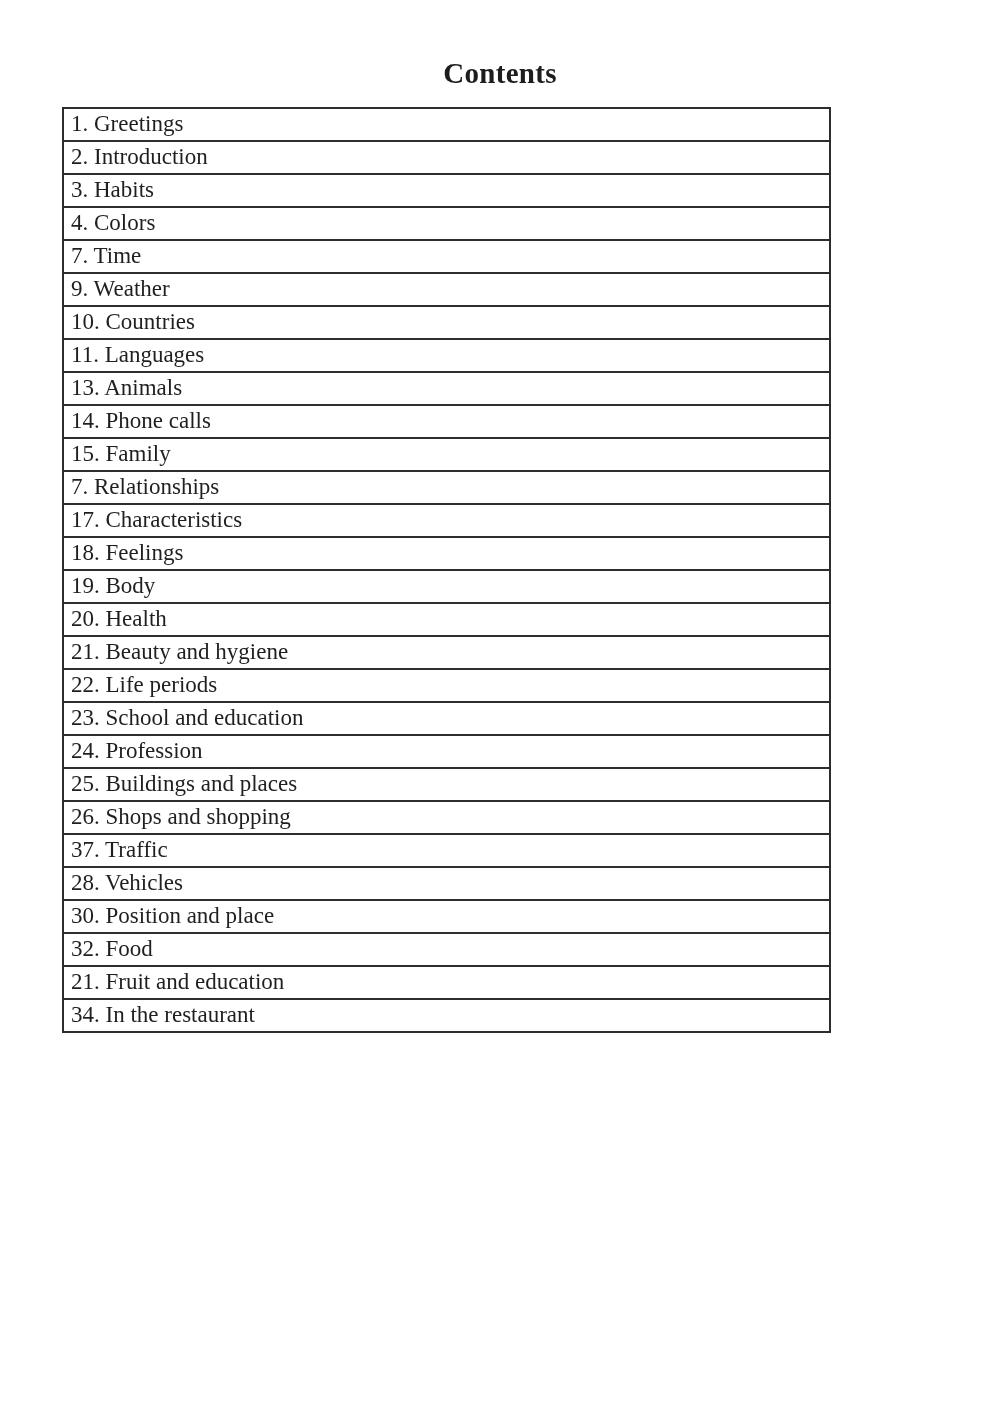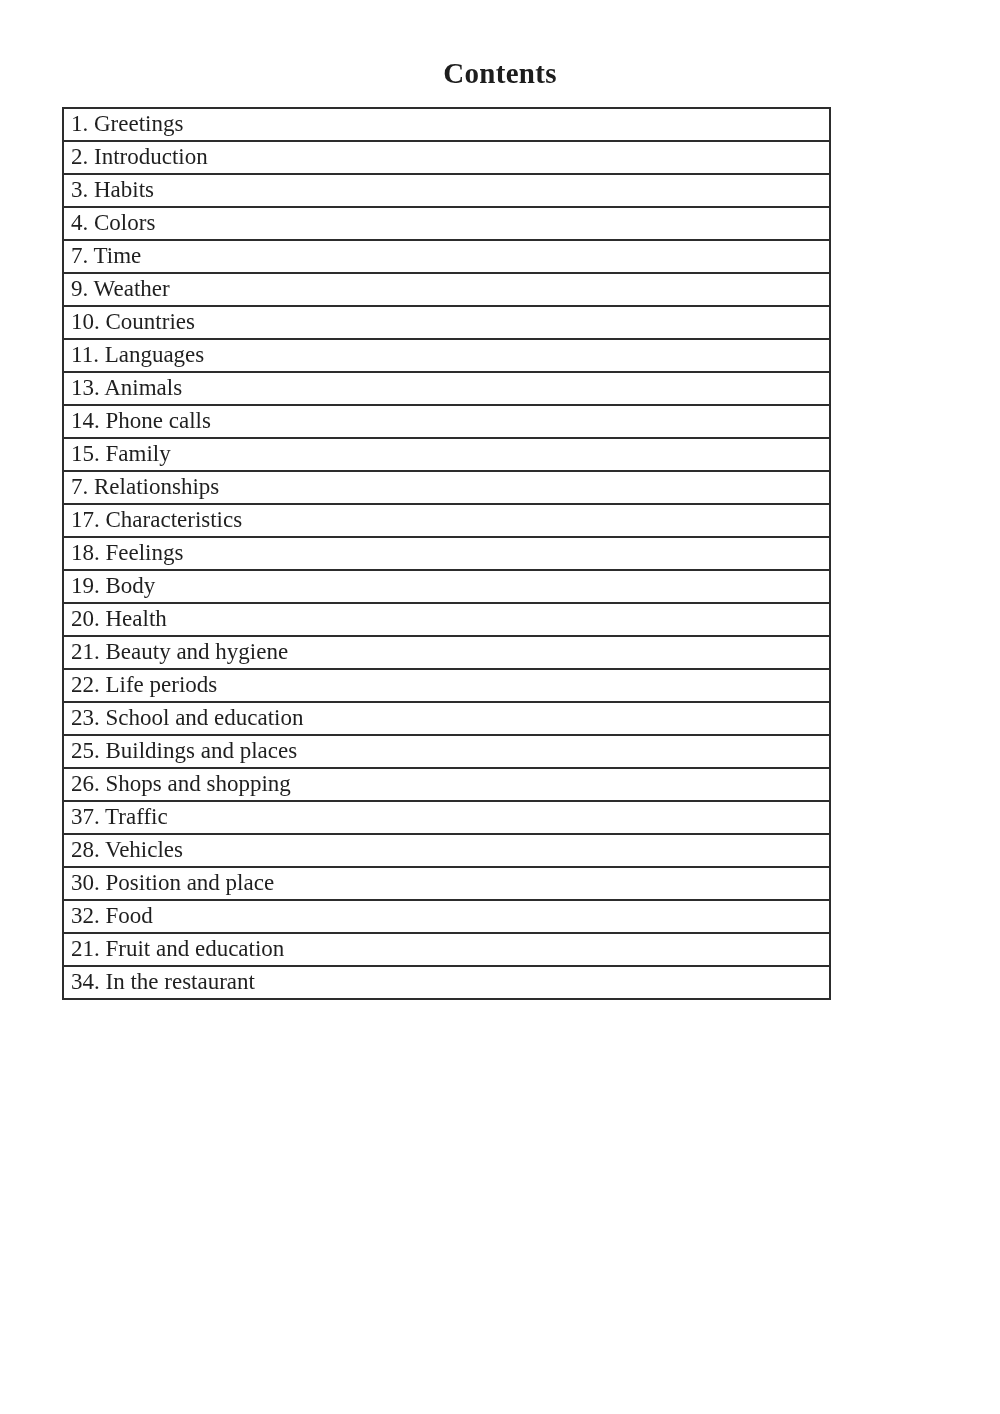--- a/index.html
+++ b/index.html
@@ -105,20 +105,23 @@
         <tr>
           <td><span class="item-number">21.</span> <span class="item-label">Beauty and hygiene</span></td>
         </tr>
         <tr>
           <td><span class="item-number">22.</span> <span class="item-label">Life periods</span></td>
         </tr>
         <tr>
           <td><span class="item-number">23.</span> <span class="item-label">School and education</span></td>
         </tr>
         <tr>
+          <td><span class="item-number">24.</span> <span class="item-label">Profession</span></td>
+        </tr>
+        <tr>
           <td><span class="item-number">25.</span> <span class="item-label">Buildings and places</span></td>
         </tr>
         <tr>
           <td><span class="item-number">26.</span> <span class="item-label">Shops and shopping</span></td>
         </tr>
         <tr>
           <td><span class="item-number">37.</span> <span class="item-label">Traffic</span></td>
         </tr>
         <tr>
           <td><span class="item-number">28.</span> <span class="item-label">Vehicles</span></td>

